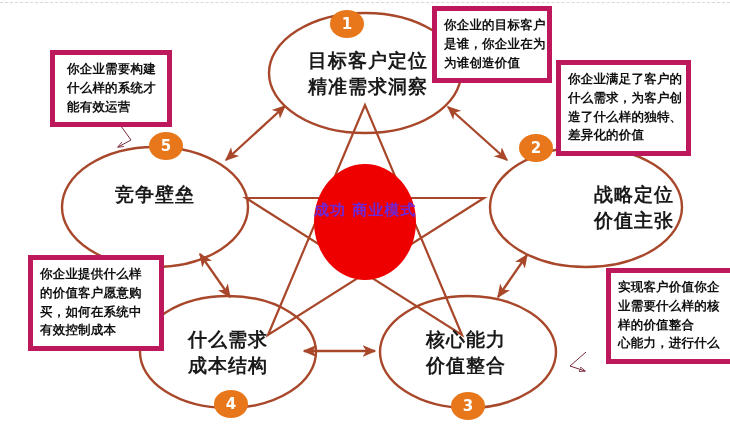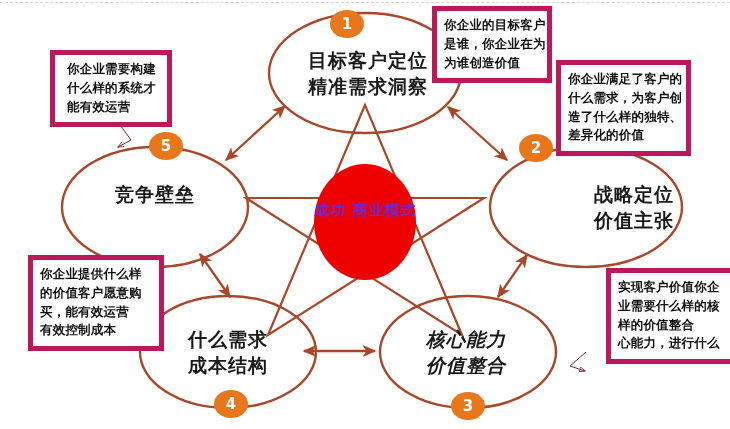--- a/index.html
+++ b/index.html
@@ -140,21 +140,21 @@
   <div class="node-label" style="left:271px; top:48px; width:194px;text-align:center;">
     <span>目标客户定位</span>
     <span class="l2">精准需求洞察</span>
   </div>
 
   <div class="node-label" style="left:492px; top:182px; width:188px;margin-left:48px;">
     <span>战略定位</span>
     <span class="l2">价值主张</span>
   </div>
 
-  <div class="node-label" style="left:380px; top:327px; width:172px;font-style:italic;">
+  <div class="node-label" style="left:380px; top:327px; width:172px;">
     <span>核心能力</span>
     <span class="l2">价值整合</span>
   </div>
 
   <div class="node-label" style="left:140px; top:327px; width:176px;">
     <span>什么需求</span>
     <span class="l2">成本结构</span>
   </div>
 
   <div class="node-label" style="left:62px; top:182px; width:186px;">
@@ -187,21 +187,21 @@
 
   <div class="callout" style="left:50px; top:50px; width:122px;padding-left:12px;">
     <span>你企业需要构建</span>
     <span>什么样的系统才</span>
     <span>能有效运营</span>
   </div>
 
   <div class="callout" style="left:8px; top:255px; width:136px;margin-left:20px;">
     <span>你企业提供什么样</span>
     <span>的价值客户愿意购</span>
-    <span>买，能有效运营</span>
+    <span>买，如何在系统中</span>
     <span>有效控制成本</span>
   </div>
 
   <div class="callout" style="left:582px; top:268px; width:145px;margin-left:24px;">
     <span>实现客户价值你企</span>
     <span>业需要什么样的核</span>
     <span>样的价值整合</span>
     <span>心能力，进行什么</span>
   </div>
 

